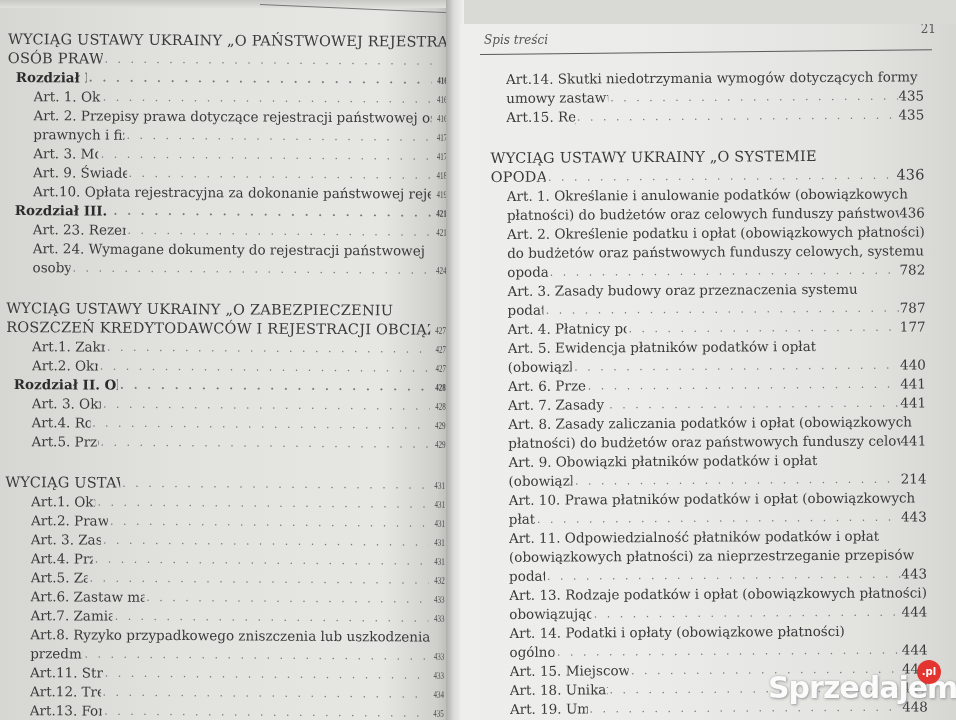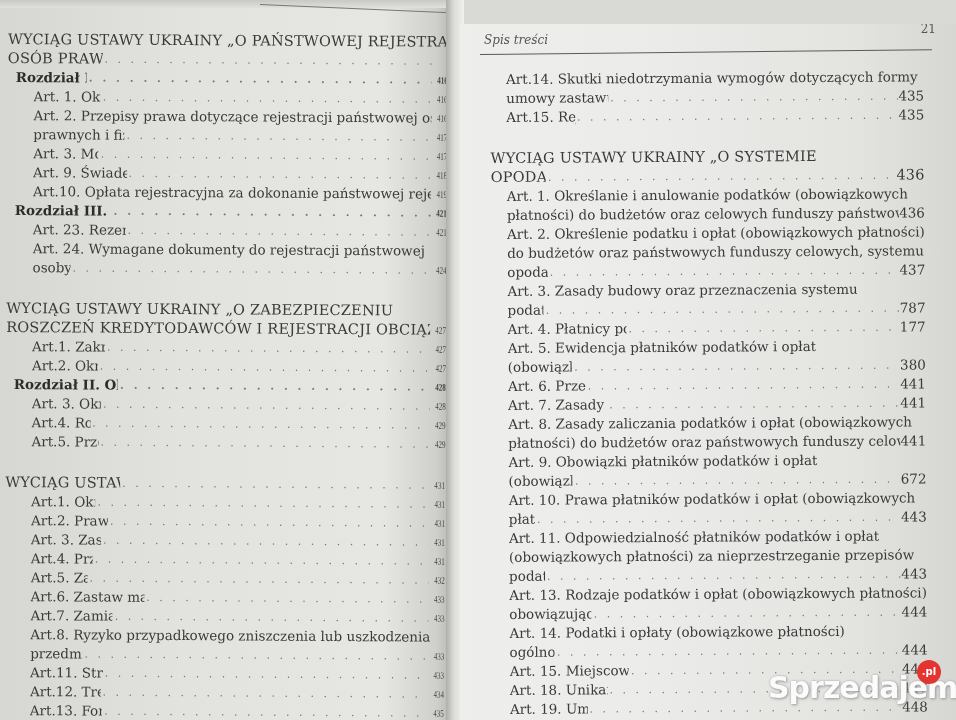--- a/index.html
+++ b/index.html
@@ -401,42 +401,42 @@
         </div>
       <div class="entry art">
           <span class="label">Art. 2. Określenie podatku i opłat (obowiązkowych płatności)</span>
         </div>
       <div class="entry art cont">
           <span class="label">do budżetów oraz państwowych funduszy celowych, systemu</span>
         </div>
       <div class="entry art cont">
           <span class="label">opodatkowania.</span>
           <span class="leader"></span>
-          <span class="pg">437</span>
+          <span class="pg">782</span>
         </div>
       <div class="entry art">
           <span class="label">Art. 3. Zasady budowy oraz przeznaczenia systemu</span>
         </div>
       <div class="entry art cont">
           <span class="label">podatkowego.</span>
           <span class="leader"></span>
           <span class="pg">787</span>
         </div>
       <div class="entry art">
           <span class="label">Art. 4. Płatnicy podatków i opłat (obowiązkowych płatności)</span>
           <span class="leader"></span>
           <span class="pg">177</span>
         </div>
       <div class="entry art">
           <span class="label">Art. 5. Ewidencja płatników podatków i opłat</span>
         </div>
       <div class="entry art cont">
           <span class="label">(obowiązkowych płatności)</span>
           <span class="leader"></span>
-          <span class="pg">380</span>
+          <span class="pg">440</span>
         </div>
       <div class="entry art">
           <span class="label">Art. 6. Przedmioty opodatkowania</span>
           <span class="leader"></span>
           <span class="pg">441</span>
         </div>
       <div class="entry art">
           <span class="label">Art. 7. Zasady określania stawek podatkowych</span>
           <span class="leader"></span>
           <span class="pg">441</span>
@@ -448,21 +448,21 @@
           <span class="label">płatności) do budżetów oraz państwowych funduszy celowych</span>
           <span style="flex:1"></span>
           <span class="pg">441</span>
         </div>
       <div class="entry art">
           <span class="label">Art. 9. Obowiązki płatników podatków i opłat</span>
         </div>
       <div class="entry art cont">
           <span class="label">(obowiązkowych płatności)</span>
           <span class="leader"></span>
-          <span class="pg">672</span>
+          <span class="pg">214</span>
         </div>
       <div class="entry art">
           <span class="label">Art. 10. Prawa płatników podatków i opłat (obowiązkowych</span>
         </div>
       <div class="entry art cont">
           <span class="label">płatności)</span>
           <span class="leader"></span>
           <span class="pg">443</span>
         </div>
       <div class="entry art">

